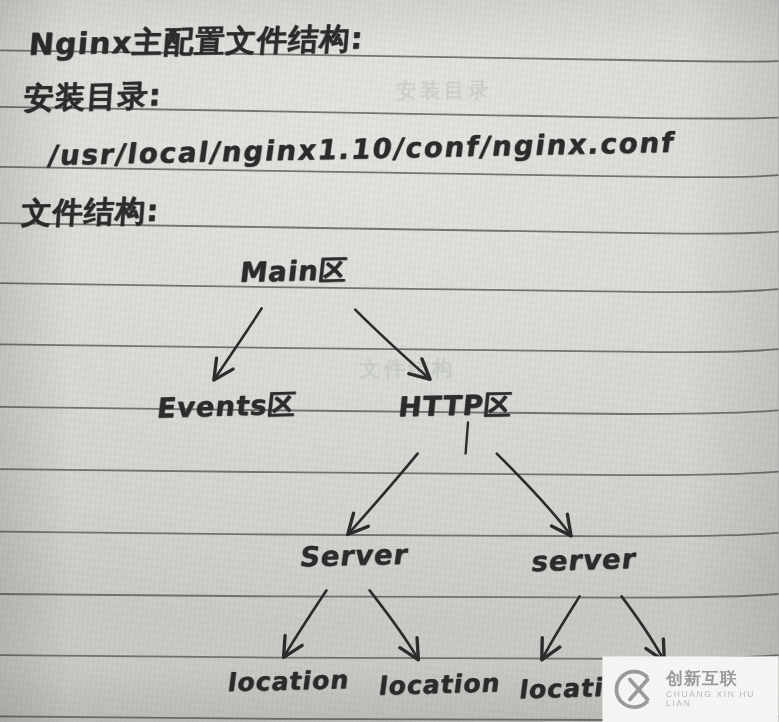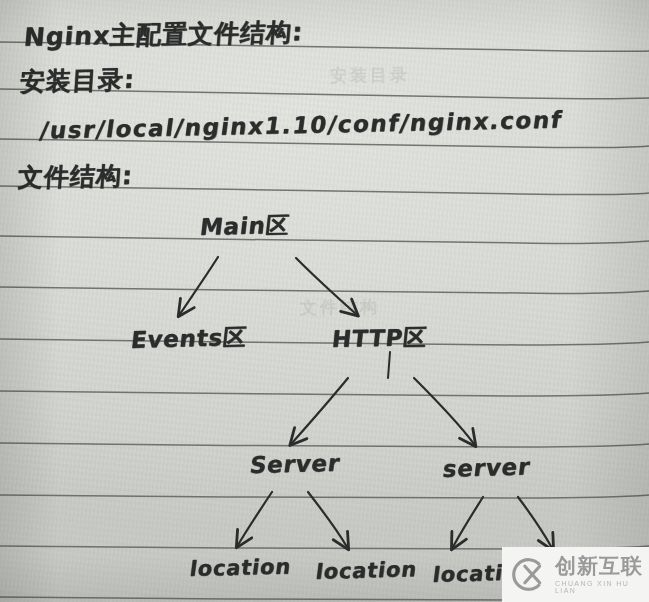--- a/index.html
+++ b/index.html
@@ -83,21 +83,21 @@
   #watermark{
     position:absolute;left:502px;top:547px;width:147px;height:55px;
     background:#f4f4f2;
     display:flex;align-items:center;gap:7px;
     padding-left:9px;box-sizing:border-box;
     overflow:hidden;
   }
   #wm-mark{flex:0 0 auto;}
   #wm-text{display:flex;flex-direction:column;line-height:1;}
   #wm-cn{
-    font-size:21px;font-weight:bold;color:#9a9a9a;
+    font-size:14px;font-weight:bold;color:#9a9a9a;
     letter-spacing:1px;font-family:"DejaVu Sans",sans-serif;
   }
   #wm-py{
     font-size:7px;color:#b6b6b6;letter-spacing:1.4px;margin-top:3px;
     font-family:"Liberation Sans",sans-serif;
   }
 </style>
 </head>
 <body>
 

